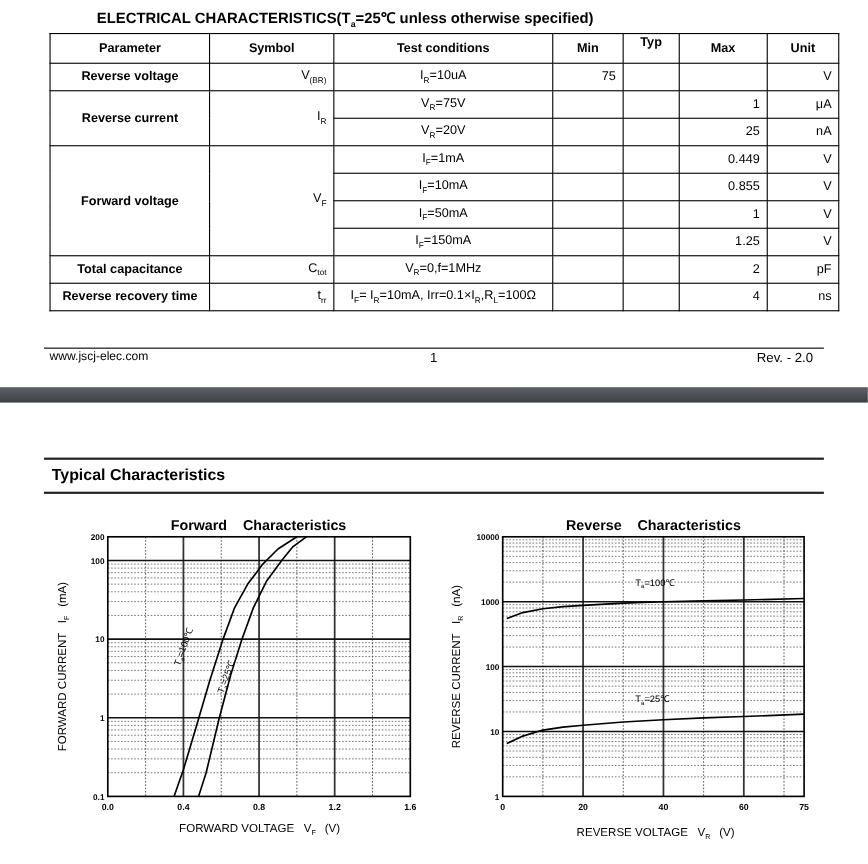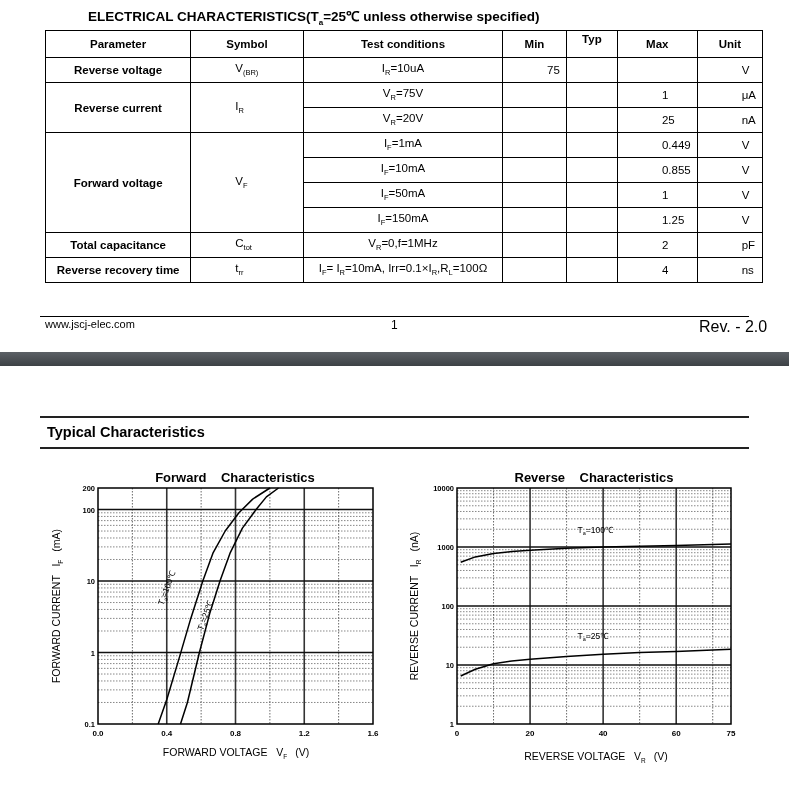--- a/index.html
+++ b/index.html
@@ -4,27 +4,27 @@
 <style>
   html,body{margin:0;padding:0;background:#fff;}
   body{width:789px;height:785px;position:relative;overflow:hidden;font-family:"Liberation Sans",sans-serif;color:#000;}
   .abs{position:absolute;}
   #doc-title{left:52px;top:7px;font-size:13.5px;font-weight:bold;white-space:nowrap;padding-left:36px;}
   #doc-title sub{font-size:8px;}
   table.spec{position:absolute;left:45px;top:30px;width:718px;border-collapse:collapse;font-size:11.5px;}
   table.spec td, table.spec th{border:1.5px solid #000;padding:0 6px;height:24px;}
   table.spec th{font-weight:bold;text-align:center;height:24px;}
   table.spec td.param{font-weight:bold;text-align:center;}
-  table.spec td.c{text-align:left;padding-left:44px;}
+  table.spec td.c{text-align:right;padding-left:44px;}
   table.spec td.tc{text-align:center;}
   table.spec td sub{font-size:7.5px;}
   .footer-line{left:40px;width:709px;top:316px;height:0;border-top:1.5px solid #000;}
   #footer-url{left:45px;top:318px;font-size:11px;}
   #footer-page{left:391px;top:318px;font-size:12px;}
-  #footer-rev{left:688px;top:318px;font-size:16px;margin-left:11px;}
+  #footer-rev{left:688px;top:318px;font-size:12px;}
   #sep-band{left:0;top:352px;width:789px;height:14px;background:linear-gradient(#5c6166,#3d4145);}
   .tc-line{left:40px;width:709px;height:0;border-top:2px solid #222;}
   #typical-title{left:47px;top:424px;font-size:14.5px;font-weight:bold;}
   svg text{font-family:"Liberation Sans",sans-serif;}
 </style>
 </head>
 <body>
 
 <div id="doc-title" class="abs"><span>ELECTRICAL CHARACTERISTICS(T</span><sub>a</sub><span>=25℃ unless otherwise specified)</span></div>
 

